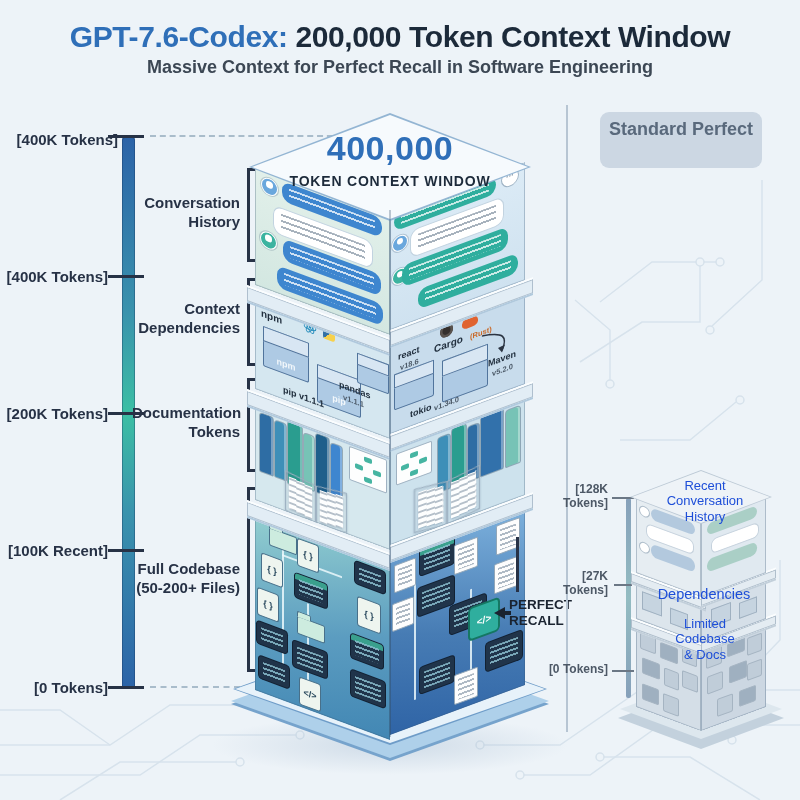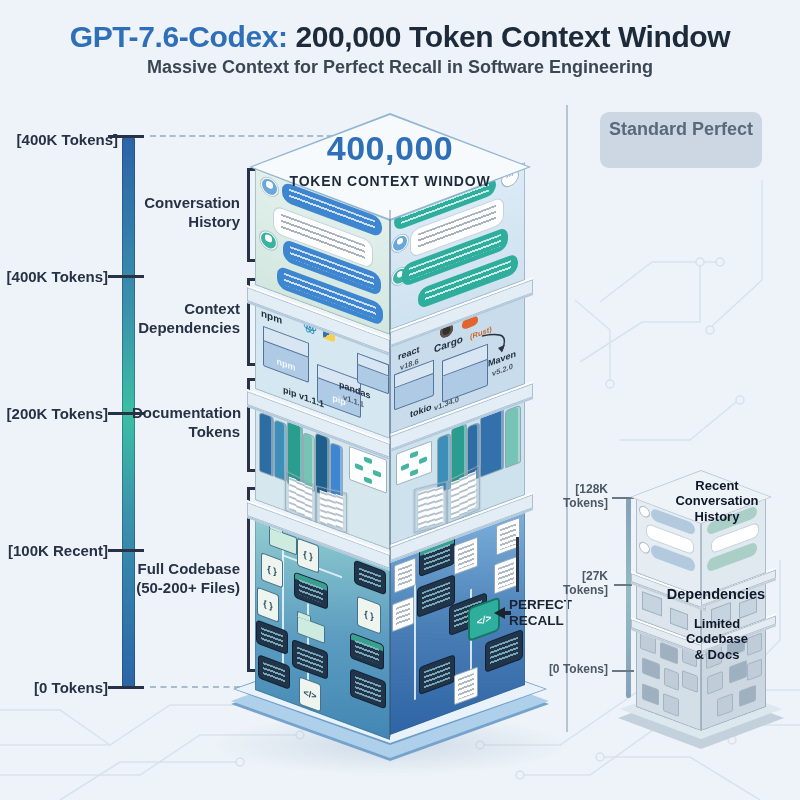--- a/index.html
+++ b/index.html
@@ -77,21 +77,21 @@
   #callout-text{left:509px;top:597px;width:74px;font-size:13.5px;font-weight:800;color:#1a2330;line-height:1.18;}
   #callout-arrow{left:494px;top:607px;width:0;height:0;border-top:6px solid transparent;border-bottom:6px solid transparent;border-right:11px solid #1a2330;}
   #callout-stem{left:504px;top:611px;width:7px;height:4px;background:#1a2330;}
   #callout-line{left:516px;top:537px;width:2.5px;height:55px;background:#273246;}
   
   #divider{left:566px;top:105px;width:2px;height:627px;background:#b7c5d3;}
   #std-box{left:600px;top:112px;width:162px;height:56px;background:#ccd7e3;border-radius:9px;text-align:center;}
   #std-title{font-size:18px;font-weight:bold;color:#59697c;margin-top:7px;}
   #std-sub{font-size:15px;font-weight:600;color:#68788b;}
   #mini{left:636px;top:471px;width:130px;height:300px;}
-  .mini-label{text-align:center;font-weight:bold;color:#0f172a;line-height:1.18;z-index:8;margin-left:12px;}
+  .mini-label{text-align:center;font-weight:normal;color:#1d4ed8;line-height:1.18;z-index:8;}
   #mini-bar{left:626px;top:498px;width:5px;height:200px;border-radius:2px;
     background:linear-gradient(180deg,#86a0ba 0%,#93bcc2 50%,#86a0ba 100%);}
   .mtick{height:2px;background:#6b7785;}
   .m-axis-label{width:58px;text-align:right;font-size:12px;font-weight:bold;color:#4d5866;line-height:1.15;}
   .mini-bub{position:absolute;border-radius:6px;}
   .mini-pkg{position:absolute;background:#c6d4e0;border:1px solid #9fb0c0;}
   .mini-tile{position:absolute;border-radius:2px;background:#c0cdd9;border:1px solid #a5b4c2;}
   .mini-tile.dark{background:#9fb0c0;}
 </style>
 </head>

